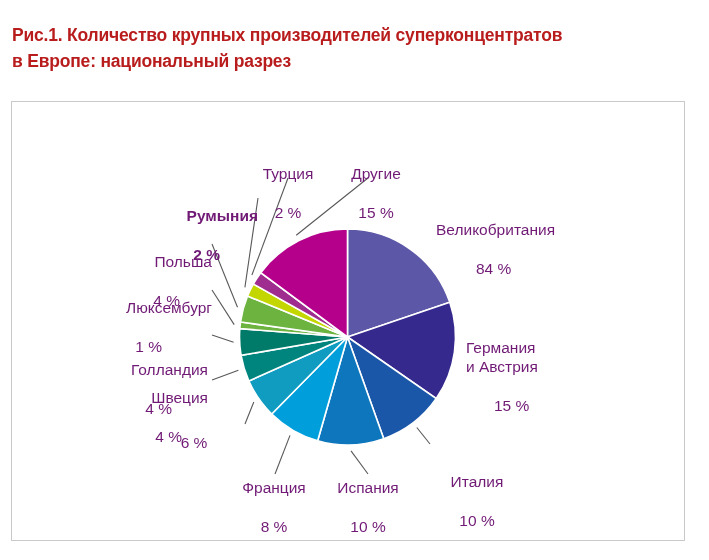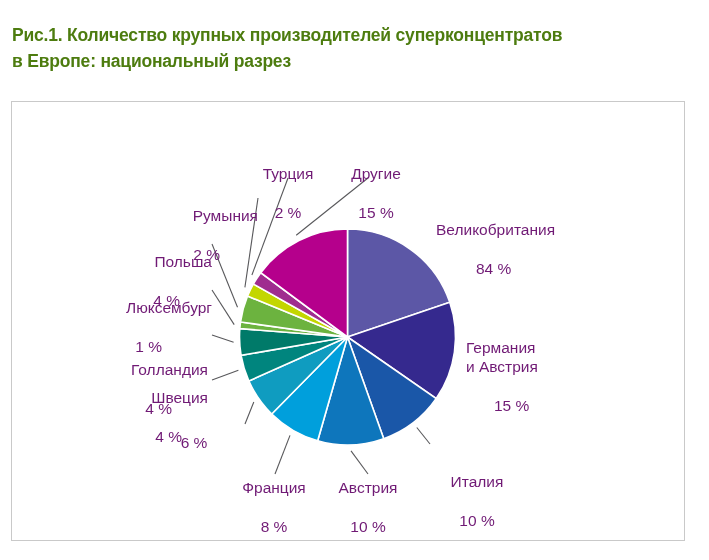--- a/index.html
+++ b/index.html
@@ -21,21 +21,21 @@
     width: 709px;
     height: 560px;
   }
 
   
   #figure-title {
     position: absolute;
     left: 12px;
     top: 22px;
     width: 660px;
-    color: #4d7c0f;
+    color: #b91c1c;
     font-family: "Liberation Sans", sans-serif;
     font-weight: bold;
     font-size: 17.5px;
     line-height: 26px;
     letter-spacing: -0.2px;
     white-space: pre-line;
   }
 
   
   #chart-frame {
@@ -138,21 +138,21 @@
 и Австрия</span>
     <span class="lbl-val" style="padding-left:28px;">15 %</span>
   </div>
 
   <div class="pie-label align-center" style="left:432px; top:452px; width:90px;">
     <span class="lbl-name">Италия</span>
     <span class="lbl-val">10 %</span>
   </div>
 
   <div class="pie-label align-center" style="left:320px; top:458px; width:96px;">
-    <span class="lbl-name">Австрия</span>
+    <span class="lbl-name">Испания</span>
     <span class="lbl-val">10 %</span>
   </div>
 
   <div class="pie-label align-center" style="left:228px; top:458px; width:92px;">
     <span class="lbl-name">Франция</span>
     <span class="lbl-val">8 %</span>
   </div>
 
   <div class="pie-label align-center" style="left:148px; top:413px; width:92px;">
     <span class="lbl-val">6 %</span>
@@ -171,21 +171,21 @@
   <div class="pie-label align-right" style="left:60px; top:278px; width:152px;">
     <span class="lbl-name">Люксембург</span>
     <span class="lbl-val" style="padding-right:50px;">1 %</span>
   </div>
 
   <div class="pie-label align-right" style="left:92px; top:232px; width:120px;">
     <span class="lbl-name">Польша</span>
     <span class="lbl-val" style="padding-right:32px;">4 %</span>
   </div>
 
-  <div class="pie-label align-right" style="left:138px; top:186px; width:120px;">
+  <div class="pie-label align-right" style="left:138px; top:186px; width:120px;font-weight:bold;">
     <span class="lbl-name">Румыния</span>
     <span class="lbl-val" style="padding-right:38px;">2 %</span>
   </div>
 
   <div class="pie-label align-center" style="left:246px; top:144px; width:84px;">
     <span class="lbl-name">Турция</span>
     <span class="lbl-val">2 %</span>
   </div>
 
   <div class="pie-label align-center" style="left:334px; top:144px; width:84px;">

